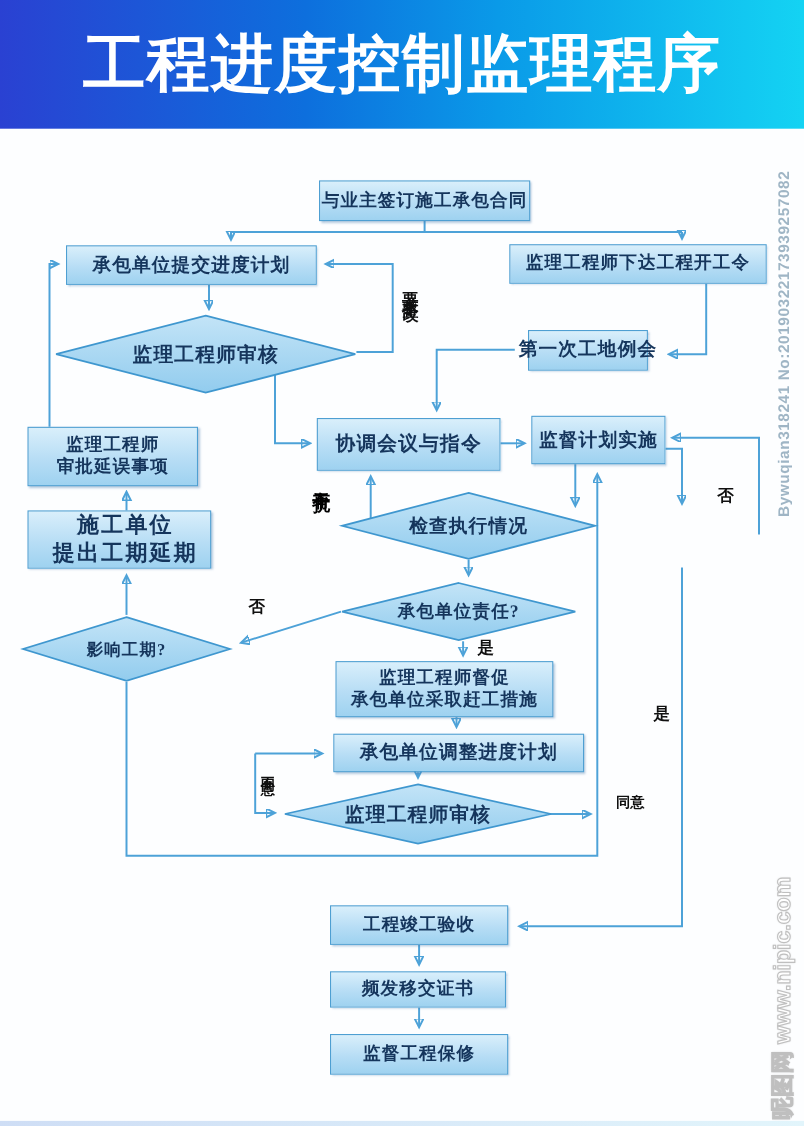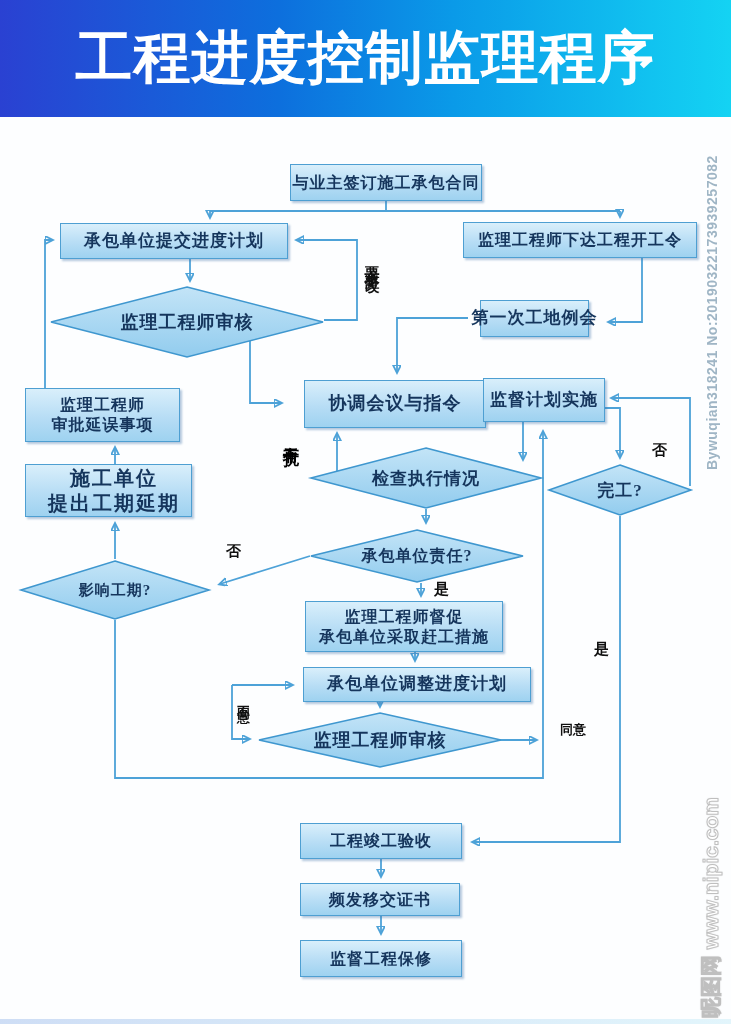--- a/index.html
+++ b/index.html
@@ -101,21 +101,21 @@
   </div>
   <div class="box" style="left:60px;top:223px;width:228px;height:36px;">
     <span class="l">承包单位提交进度计划</span>
   </div>
   <div class="box" style="left:463px;top:222px;width:234px;height:36px;text-align:right;">
     <span class="l" style="font-size:16px">监理工程师下达工程开工令</span>
   </div>
   <div class="box" style="left:480px;top:300px;width:109px;height:37px;">
     <span class="l">第一次工地例会</span>
   </div>
-  <div class="box" style="left:288px;top:380px;width:182px;height:48px;margin-left:16px;">
+  <div class="box" style="left:288px;top:380px;width:167px;height:48px;">
     <span class="l" style="font-size:18px">协调会议与指令</span>
   </div>
   <div class="box small" style="left:25px;top:388px;width:155px;height:54px;">
     <span class="l">监理工程师</span>
     <span class="l">审批延误事项</span>
   </div>
   <div class="box" style="left:483px;top:378px;width:122px;height:44px;">
     <span class="l">监督计划实施</span>
   </div>
   <div class="box big" style="left:25px;top:464px;width:167px;height:53px;padding-left:11px;">
@@ -150,26 +150,20 @@
         <polygon vector-effect="non-scaling-stroke" points="116,1 231,31 116,61 1,31"></polygon>
       </svg>
     <span class="dlabel">检查执行情况</span>
   </div>
   <div class="dia" style="left:310px;top:529px;width:214px;height:54px;">
     <svg viewBox="0 0 214 54" preserveAspectRatio="none">
         <polygon vector-effect="non-scaling-stroke" points="107,1 213,27 107,53 1,27"></polygon>
       </svg>
     <span class="dlabel" style="font-size:16px">承包单位责任?</span>
   </div>
-  <div class="dia" style="left:548px;top:464px;width:144px;height:52px;">
-    <svg viewBox="0 0 144 52" preserveAspectRatio="none">
-        <polygon vector-effect="non-scaling-stroke" points="72,1 143,26 72,51 1,26"></polygon>
-      </svg>
-    <span class="dlabel">完工?</span>
-  </div>
   <div class="dia" style="left:20px;top:560px;width:190px;height:60px;">
     <svg viewBox="0 0 190 60" preserveAspectRatio="none">
         <polygon vector-effect="non-scaling-stroke" points="95,1 189,30 95,59 1,30"></polygon>
       </svg>
     <span class="dlabel sm">影响工期?</span>
   </div>
   <div class="dia" style="left:258px;top:712px;width:244px;height:56px;">
     <svg viewBox="0 0 244 56" preserveAspectRatio="none">
         <polygon vector-effect="non-scaling-stroke" points="122,1 243,28 122,55 1,28"></polygon>
       </svg>

